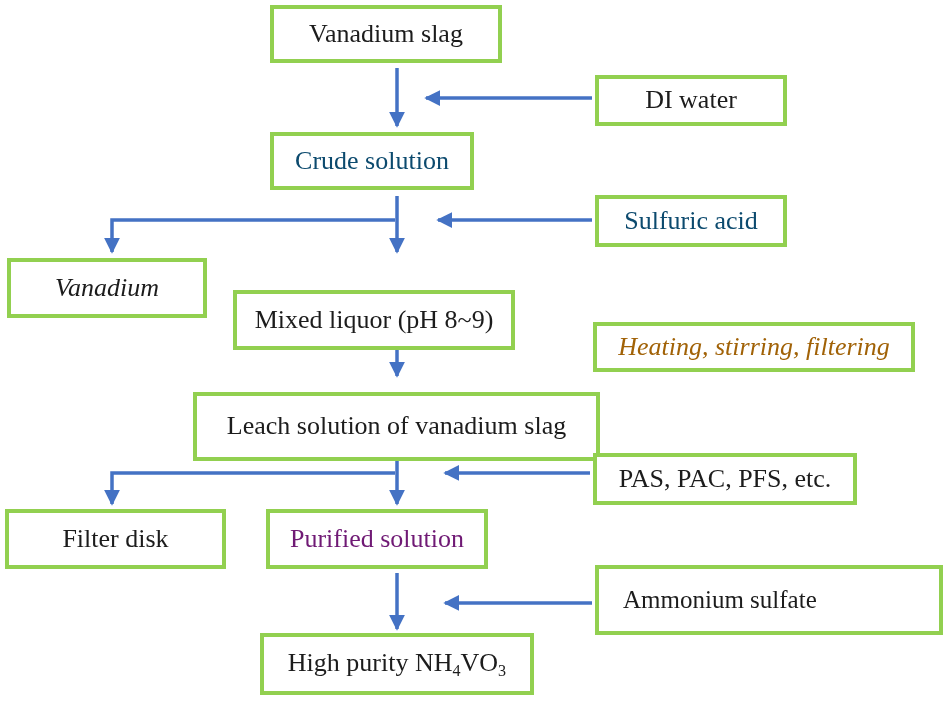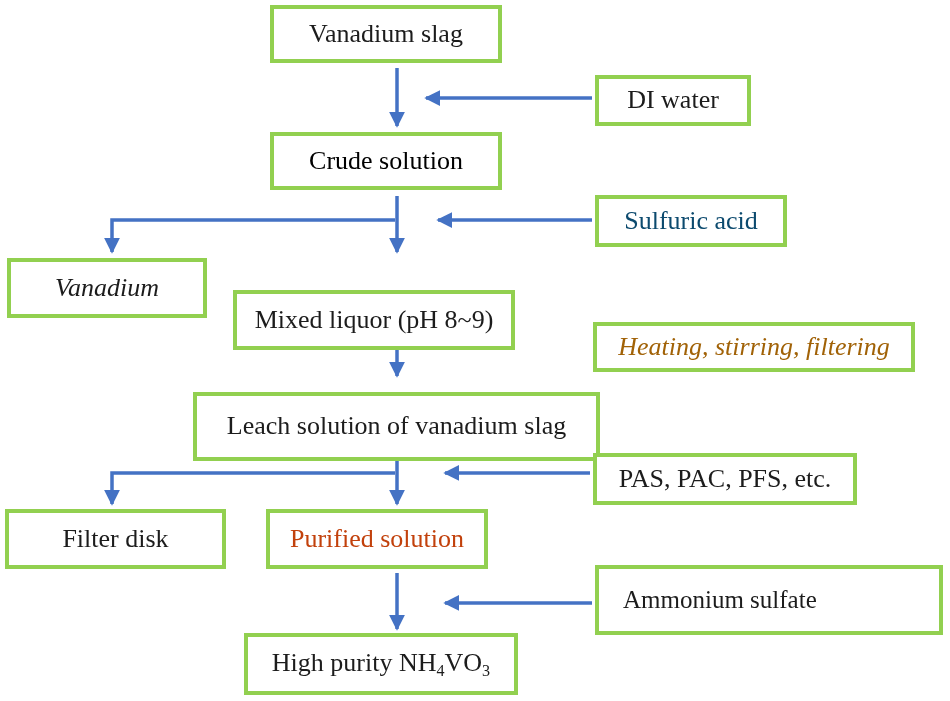--- a/index.html
+++ b/index.html
@@ -72,24 +72,24 @@
         <polyline points="395,473 112,473 112,504" fill="none" stroke="#4472c4" stroke-width="3.5" marker-end="url(#arrowhead)"></polyline>
         <polyline points="590,473 445,473" fill="none" stroke="#4472c4" stroke-width="3.5" marker-end="url(#arrowhead)"></polyline>
         <polyline points="397,573 397,629" fill="none" stroke="#4472c4" stroke-width="3.5" marker-end="url(#arrowhead)"></polyline>
         <polyline points="592,603 445,603" fill="none" stroke="#4472c4" stroke-width="3.5" marker-end="url(#arrowhead)"></polyline>
       </g>
   </svg>
   <div id="node-layer">
       <div class="node" style="left: 270px; top: 5px; width: 232px; height: 58px; border: 4px solid rgb(146, 208, 80); color: rgb(28, 28, 28); font-size: 26px;">
         <span class="line"><span class="">Vanadium slag</span></span>
       </div>
-      <div class="node" style="left: 595px; top: 75px; width: 156px; height: 51px; border: 4px solid rgb(146, 208, 80); color: rgb(28, 28, 28); font-size: 26px;">
+      <div class="node" style="left: 595px; top: 75px; width: 192px; height: 51px; border: 4px solid rgb(146, 208, 80); color: rgb(28, 28, 28); font-size: 26px;">
         <span class="line"><span class="">DI water</span></span>
       </div>
-      <div class="node" style="left: 270px; top: 132px; width: 232px; height: 58px; border: 4px solid rgb(146, 208, 80); color: #000000; font-size: 26px;">
+      <div class="node" style="left: 270px; top: 132px; width: 204px; height: 58px; border: 4px solid rgb(146, 208, 80); color: #0c4a6e; font-size: 26px;">
         <span class="line"><span class="">Crude solution</span></span>
       </div>
       <div class="node" style="left: 595px; top: 195px; width: 192px; height: 52px; border: 4px solid rgb(146, 208, 80); color: #0c4a6e; font-size: 26px;">
         <span class="line"><span class="">Sulfuric acid</span></span>
       </div>
       <div class="node" style="left: 7px; top: 258px; width: 200px; height: 60px; border: 4px solid rgb(146, 208, 80); color: rgb(28, 28, 28); font-size: 26px; font-style: italic;">
         <span class="line"><span class="">Vanadium</span></span>
       </div>
       <div class="node" style="left: 233px; top: 258px; width: 282px; height: 60px; border: 4px solid rgb(146, 208, 80); color: rgb(28, 28, 28); font-size: 26px; margin-top: 32px;">
         <span class="line"><span class="">Mixed liquor (pH 8~9)</span></span>
@@ -99,23 +99,23 @@
       </div>
       <div class="node" style="left: 193px; top: 392px; width: 407px; height: 69px; border: 4px solid rgb(146, 208, 80); color: rgb(28, 28, 28); font-size: 26px;">
         <span class="line"><span class="">Leach solution of vanadium slag</span></span>
       </div>
       <div class="node" style="left: 593px; top: 453px; width: 264px; height: 52px; border: 4px solid rgb(146, 208, 80); color: rgb(28, 28, 28); font-size: 26px;">
         <span class="line"><span class="">PAS, PAC, PFS, etc.</span></span>
       </div>
       <div class="node" style="left: 5px; top: 509px; width: 221px; height: 60px; border: 4px solid rgb(146, 208, 80); color: rgb(28, 28, 28); font-size: 26px;">
         <span class="line"><span class="">Filter disk</span></span>
       </div>
-      <div class="node" style="left: 266px; top: 509px; width: 222px; height: 60px; border: 4px solid rgb(146, 208, 80); color: #c2410c; font-size: 26px;">
+      <div class="node" style="left: 266px; top: 509px; width: 222px; height: 60px; border: 4px solid rgb(146, 208, 80); color: #701a75; font-size: 26px;">
         <span class="line"><span class="">Purified solution</span></span>
       </div>
       <div class="node align-left" style="left: 595px; top: 565px; width: 348px; height: 70px; border: 4px solid rgb(146, 208, 80); color: rgb(28, 28, 28); font-size: 25px; padding-left: 24px;">
         <span class="line"><span class="">Ammonium sulfate</span></span>
       </div>
-      <div class="node" style="left: 244px; top: 633px; width: 274px; height: 62px; border: 4px solid rgb(146, 208, 80); color: rgb(28, 28, 28); font-size: 26px;">
+      <div class="node" style="left: 260px; top: 633px; width: 274px; height: 62px; border: 4px solid rgb(146, 208, 80); color: rgb(28, 28, 28); font-size: 26px;">
         <span class="line"><span class="">High purity NH</span><span class="seg-sub">4</span><span class="">VO</span><span class="seg-sub">3</span></span>
       </div>
     </div>
 </div>
 
 </body></html>

